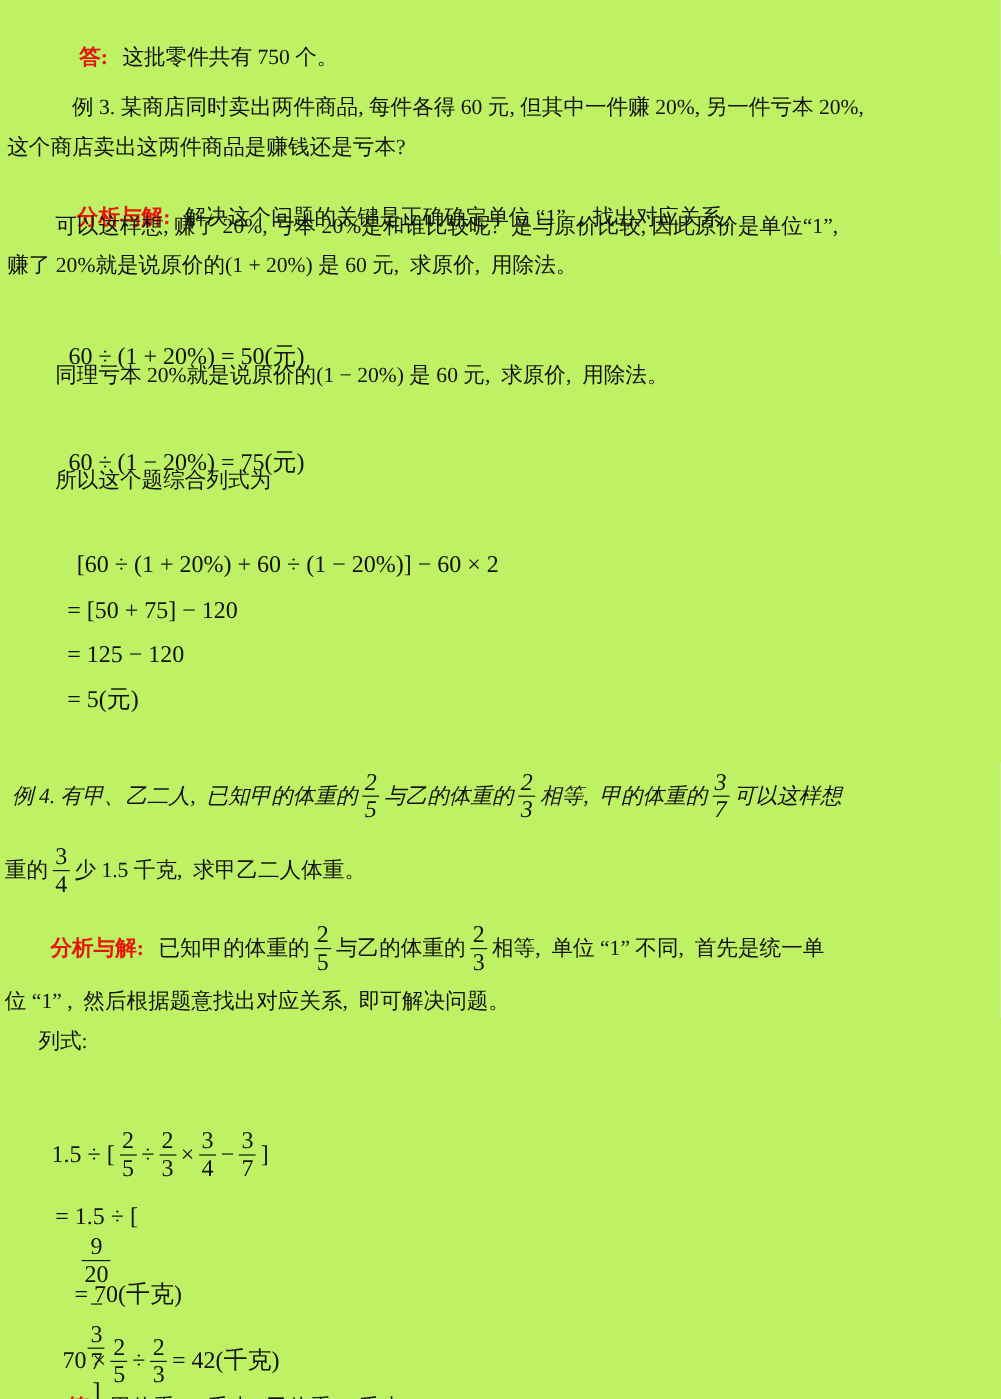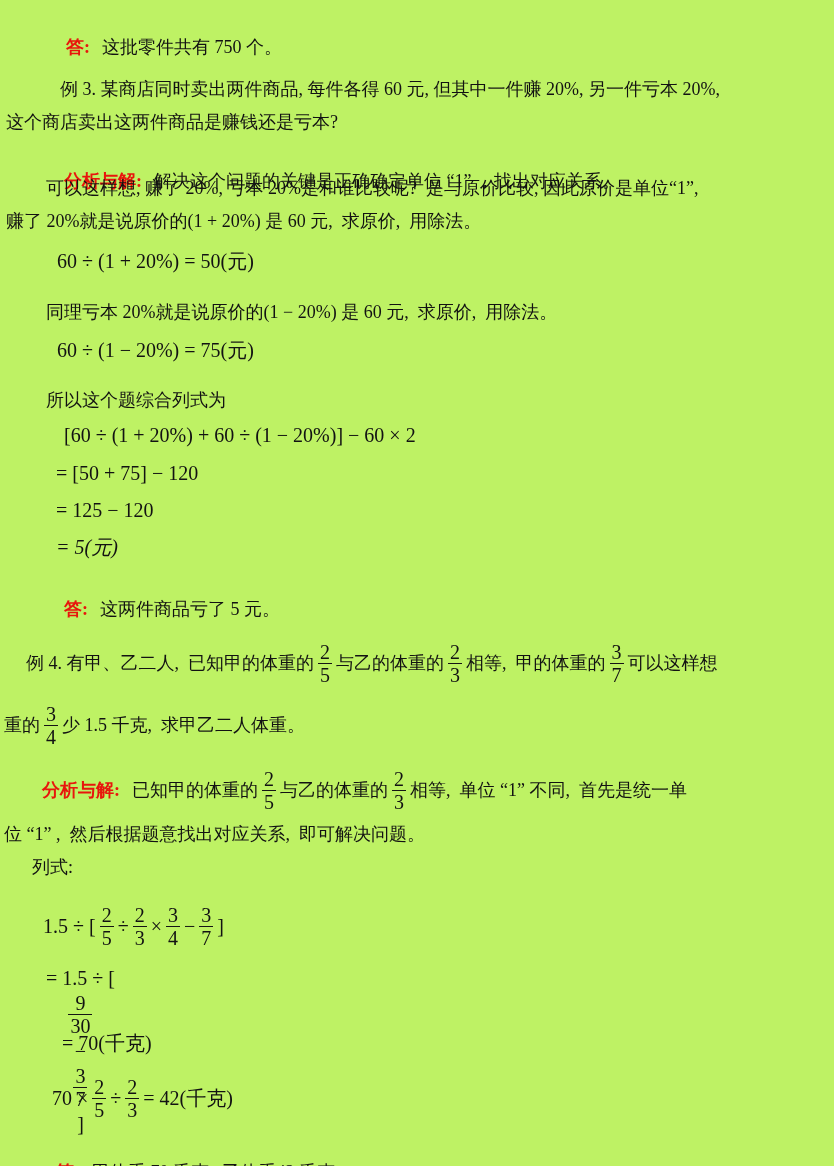--- a/index.html
+++ b/index.html
@@ -8,21 +8,21 @@
     width:834px; height:1166px;
     margin:0 auto;
     background:#bef264;
     color:#121212;
     font-family:"Liberation Serif","DejaVu Serif",serif;
     overflow:hidden;
   }
   .ln  { position:absolute; white-space:pre; }
   .row { position:absolute; display:flex; align-items:center; white-space:pre; }
   .zh  { font-size:18px; line-height:26px; }
-  .fm  { font-size:20px; line-height:28px; }
+  .fm  { font-size:20px; line-height:28px;margin-top:36px; }
   .red-label { color:#e8150c; font-weight:bold; margin-right:12px; }
   .frac {
     display:inline-flex; flex-direction:column; align-items:center;
     vertical-align:middle; margin:0 4px;
     font-size:20px; line-height:22px; text-align:center;
   }
   .frac .den { border-top:1.6px solid #141414; padding:0 2px; }
   .frac .num { padding:0 2px; }
   
   #l01 { left:48px;  top:8px;   }
@@ -31,23 +31,23 @@
   #l04 { left:46px;  top:142px; }
   #l05 { left:46px;  top:175px; }
   #l06 { left:6px;   top:208px; }
   #l07 { left:57px;  top:247px; }
   #l08 { left:46px;  top:299px; }
   #l09 { left:57px;  top:336px; }
   #l10 { left:46px;  top:387px; }
   #l11 { left:64px;  top:421px; }
   #l12 { left:56px;  top:459px; }
   #l13 { left:56px;  top:496px; }
-  #l14 { left:56px;  top:533px;font-style:italic; }
+  #l14 { left:56px;  top:533px; }
   #l15 { left:46px;  top:570px; }
-  #l16 { left:26px;  top:637px; height:52px; }
+  #l16 { left:10px;  top:637px; height:52px;font-style:italic; }
   #l17 { left:4px;   top:699px; height:52px; }
   #l18 { left:42px;  top:764px; height:52px; }
   #l19 { left:4px;   top:821px; }
   #l20 { left:32px;  top:854px; }
   #l21 { left:43px;  top:900px; height:52px; }
   #l22 { left:46px;  top:964px; height:52px;flex-direction:column; }
   #l23 { left:62px;  top:1029px;text-align:center; }
   #l24 { left:52px;  top:1072px; height:52px; }
   #l25 { left:38px;  top:1133px; }
 </style>
@@ -72,23 +72,20 @@
   <div id="l07" class="ln fm">60 ÷ (1 + 20%) = 50(元)</div>
   <div id="l08" class="ln zh">同理亏本 20%就是说原价的(1 − 20%) 是 60 元,  求原价,  用除法。</div>
   <div id="l09" class="ln fm">60 ÷ (1 − 20%) = 75(元)</div>
 
   <div id="l10" class="ln zh">所以这个题综合列式为</div>
   <div id="l11" class="ln fm">[60 ÷ (1 + 20%) + 60 ÷ (1 − 20%)] − 60 × 2</div>
   <div id="l12" class="ln fm">= [50 + 75] − 120</div>
   <div id="l13" class="ln fm">= 125 − 120</div>
   <div id="l14" class="ln fm">= 5(元)</div>
 
-  <div id="l15" class="ln zh">
-    <span class="red-label">答:</span><span>这两件商品亏了 5 元。</span>
-  </div>
 
   <div id="l16" class="row zh">
     <span>例 4. 有甲、乙二人,  已知甲的体重的</span>
     <span class="frac"><span class="num">2</span><span class="den">5</span></span>
     <span>与乙的体重的</span>
     <span class="frac"><span class="num">2</span><span class="den">3</span></span>
     <span>相等,  甲的体重的</span>
     <span class="frac"><span class="num">3</span><span class="den">7</span></span>
     <span>可以这样想</span>
   </div>
@@ -115,21 +112,21 @@
     <span>÷</span>
     <span class="frac"><span class="num">2</span><span class="den">3</span></span>
     <span>×</span>
     <span class="frac"><span class="num">3</span><span class="den">4</span></span>
     <span>−</span>
     <span class="frac"><span class="num">3</span><span class="den">7</span></span>
     <span>]</span>
   </div>
   <div id="l22" class="row fm">
     <span>= 1.5 ÷ [</span>
-    <span class="frac"><span class="num">9</span><span class="den">30</span></span>
+    <span class="frac"><span class="num">9</span><span class="den">20</span></span>
     <span>−</span>
     <span class="frac"><span class="num">3</span><span class="den">7</span></span>
     <span>]</span>
   </div>
   <div id="l23" class="ln fm">= 70(千克)</div>
   <div id="l24" class="row fm">
     <span>70 ×</span>
     <span class="frac"><span class="num">2</span><span class="den">5</span></span>
     <span>÷</span>
     <span class="frac"><span class="num">2</span><span class="den">3</span></span>

